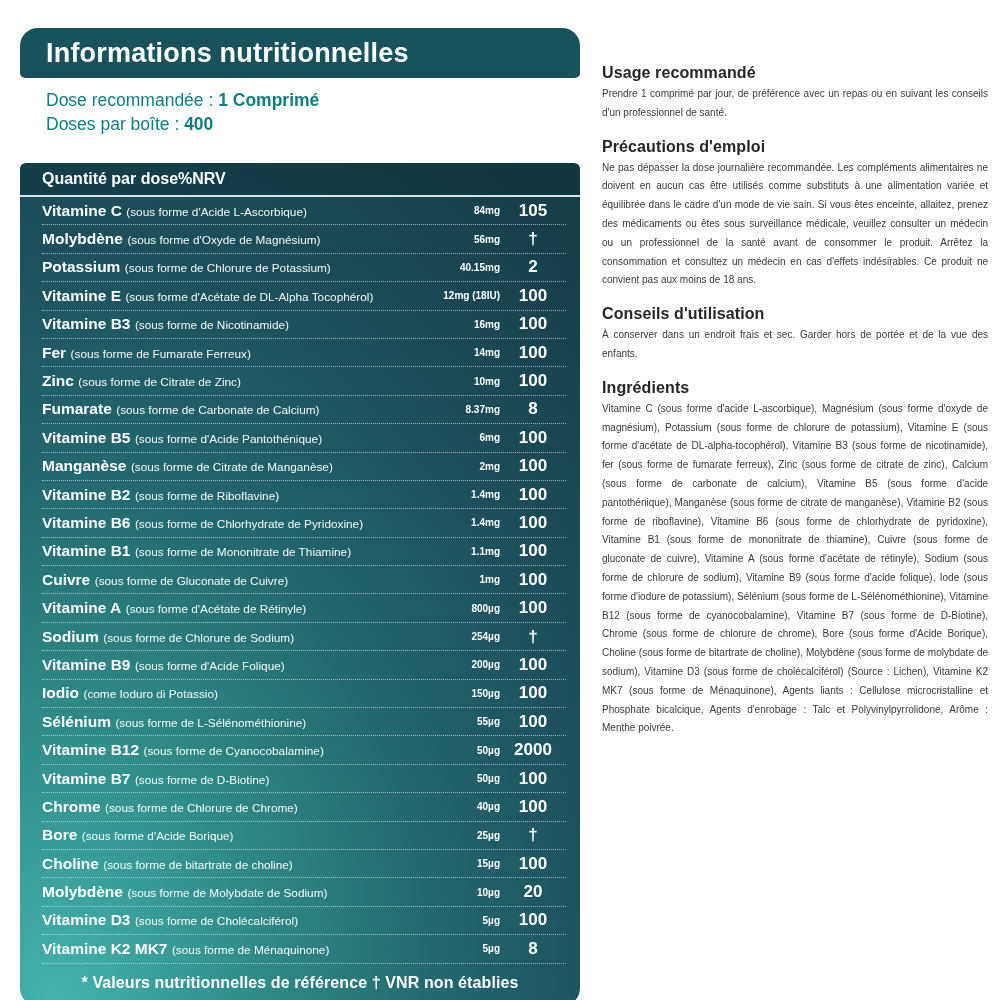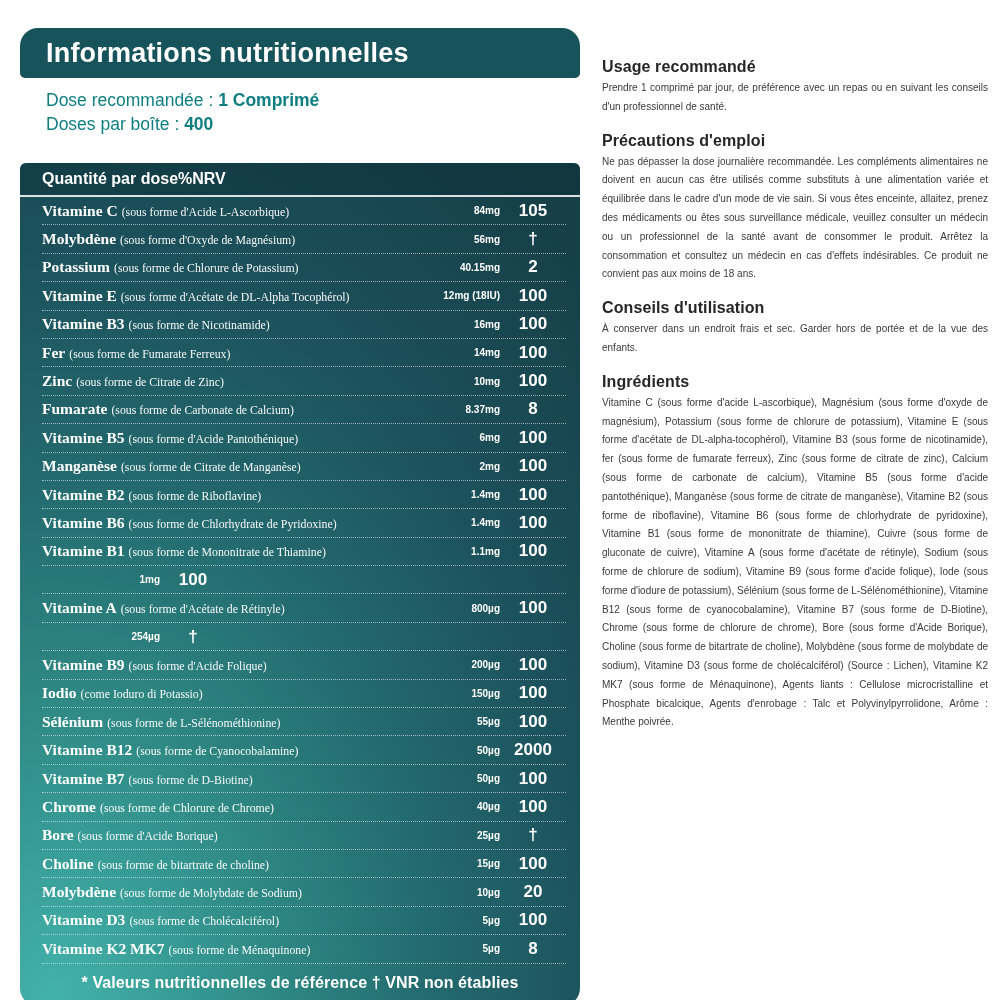--- a/index.html
+++ b/index.html
@@ -33,32 +33,32 @@
     height: 34px; display: flex; align-items: center; justify-content: flex-start;
     padding: 0 22px; background: rgba(10, 42, 50, 0.38);
     border-bottom: 2px solid rgba(255,255,255,.85);
     font-size: 16px; font-weight: 700;
   }
   .rows { padding: 0 14px 0 22px; }
   .row {
     display: flex; align-items: center; height: 28.4px;
     border-bottom: 1px dotted rgba(255,255,255,.55);
   }
-  .cell-name { flex: 1 1 auto; white-space: nowrap; overflow: hidden; font-family: Liberation Serif, serif; }
+  .cell-name { flex: 1 1 auto; white-space: nowrap; overflow: hidden; }
   .nname { font-size: 15.5px; font-weight: 700; }
   .nform { font-size: 11.8px; font-weight: 400; opacity: .96; }
   .cell-amount { flex: 0 0 118px; text-align: right; font-size: 10px; font-weight: 700; white-space: nowrap; }
   .cell-nrv { flex: 0 0 66px; text-align: center; font-size: 17px; font-weight: 700; }
   .table-footnote {
     text-align: center; font-size: 16px; font-weight: 600;
     padding: 10px 10px 14px 10px; letter-spacing: .1px;
   }
 
   
-  .info-col { position: absolute; left: 602px; top: 58px; width: 386px; color: #3A3A3A; }
+  .info-col { position: absolute; left: 602px; top: 64px; width: 386px; color: #3A3A3A; }
   .info-section { margin-bottom: 15px; }
   .info-section h2 {
     font-size: 16px; font-weight: 700; color: #262626;
     margin-bottom: 3px; letter-spacing: .1px;
   }
   .info-section p {
     font-size: 10px; line-height: 18.8px; text-align: justify;
     color: #3A3A3A;
   }
 </style>
@@ -157,31 +157,33 @@
     <div class="cell-nrv">100</div>
   </div>
 
   <div class="row">
     <div class="cell-name"><span class="nname">Vitamine B1</span><span>&nbsp;</span><span class="nform">(sous forme de Mononitrate de Thiamine)</span></div>
     <div class="cell-amount">1.1mg</div>
     <div class="cell-nrv">100</div>
   </div>
 
   <div class="row">
+    <div class="cell-name"><span class="nname">Cuivre</span><span>&nbsp;</span><span class="nform">(sous forme de Gluconate de Cuivre)</span></div>
     <div class="cell-amount">1mg</div>
     <div class="cell-nrv">100</div>
   </div>
 
   <div class="row">
     <div class="cell-name"><span class="nname">Vitamine A</span><span>&nbsp;</span><span class="nform">(sous forme d'Acétate de Rétinyle)</span></div>
     <div class="cell-amount">800µg</div>
     <div class="cell-nrv">100</div>
   </div>
 
   <div class="row">
+    <div class="cell-name"><span class="nname">Sodium</span><span>&nbsp;</span><span class="nform">(sous forme de Chlorure de Sodium)</span></div>
     <div class="cell-amount">254µg</div>
     <div class="cell-nrv">†</div>
   </div>
 
   <div class="row">
     <div class="cell-name"><span class="nname">Vitamine B9</span><span>&nbsp;</span><span class="nform">(sous forme d'Acide Folique)</span></div>
     <div class="cell-amount">200µg</div>
     <div class="cell-nrv">100</div>
   </div>
 

